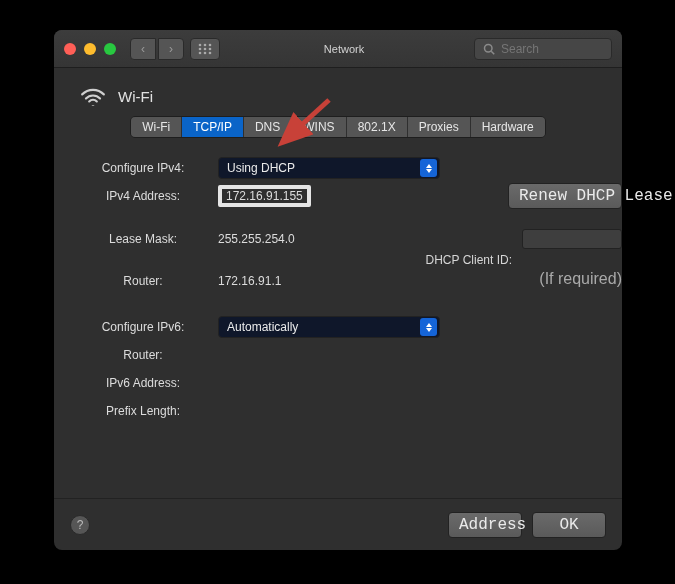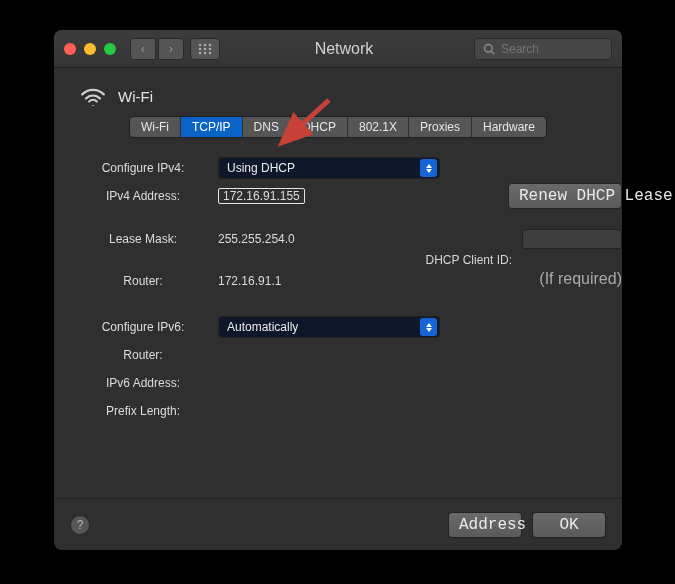--- a/index.html
+++ b/index.html
@@ -32,21 +32,21 @@
       color: #9a9a9a; font-size: 12px;
     }
     .navbtn:first-child { border-radius: 4px 0 0 4px; }
     .navbtn:last-child { border-radius: 0 4px 4px 0; }
     .gridbtn {
       width: 30px; height: 22px; margin-left: 6px;
       background:#555; border:1px solid #2a2a2a; border-radius:4px;
       display:flex; align-items:center; justify-content:center;
       color:#aaa;
     }
-    .title { position:absolute; left:12px; right:0; text-align:center; color:#d2d2d2; font-size:16px; pointer-events:none; }
+    .title { position:absolute; left:12px; right:0; text-align:center; color:#d2d2d2; font-size:11px; pointer-events:none; }
     .searchwrap { margin-left:auto; display:flex; align-items:center; gap:6px;
       background:#464646; border:1px solid #2a2a2a; border-radius:4px;
       padding: 2px 8px; width:138px; height:22px; color:#8a8a8a; font-size:12px; }
     .searchwrap svg { flex:0 0 auto; }
     .searchwrap input { background:transparent; border:none; outline:none; color:#ddd; font-size:12px; width: 100%; }
 
     .header { display:flex; align-items:center; gap:12px; padding: 18px 26px 8px; }
     .wifi-icon { color:#cfcfcf; }
     .wifi-name { color:#e1e1e1; font-size:15px; }
 
@@ -79,21 +79,21 @@
     .sel-arrows .up { border-bottom:4px solid #fff; margin-bottom:1px; }
     .sel-arrows .down { border-top:4px solid #fff; }
     .inputbox { background:#3e3e3e; border:1px solid #222; border-radius:3px; height:20px; width:100px; color:#d6d6d6; padding:0 6px; font-size:12px; outline:none; }
     .btn {
       background:linear-gradient(#6a6a6a,#5a5a5a); border:1px solid #222; border-radius:4px;
       color:#eaeaea; font-size:16px; padding: 3px 10px; cursor:default; white-space:nowrap;font-family:Liberation Mono, monospace;
     }
     .renew { grid-column: 4 / 5; justify-self: end; width:114px; text-align:center; }
     .if-req { grid-column: 4 / 5; text-align:right; color:#a9a9a9; font-size:16px; margin-top:-4px; }
 
-    .highlight { border:1px solid #e5e5e5; padding: 0 4px; border-radius:2px; display:inline-block; }
+    .highlight { border:4px solid #e5e5e5; padding: 0 4px; border-radius:2px; display:inline-block; }
     .dhcplbl { text-align:right;margin-top:43px; }
 
     .footer { height:52px; border-top:1px solid #222; display:flex; align-items:center; padding: 0 16px; }
     .help {
       width:20px;height:20px;border-radius:50%;background:#565656;border:1px solid #2a2a2a;
       color:#bbb; display:flex;align-items:center;justify-content:center;font-size:12px;
     }
     .footer .spacer { flex:1; }
     .footer .btn { width:74px; text-align:center; margin-left:10px; }
 
@@ -155,21 +155,21 @@
       <path d="M8.5 14 a5 5 0 0 1 7 0" fill="none" stroke="#cfcfcf" stroke-width="2" stroke-linecap="round"></path>
     </svg>
     <div class="wifi-name">Wi-Fi</div>
   </div>
 
   <div class="tabbar">
     <div class="tabs">
       <div class="tab">Wi-Fi</div>
       <div class="tab active">TCP/IP</div>
       <div class="tab">DNS</div>
-      <div class="tab">DHCP</div>
+      <div class="tab">WINS</div>
       <div class="tab">802.1X</div>
       <div class="tab">Proxies</div>
       <div class="tab">Hardware</div>
     </div>
   </div>
 
   <div class="content">
 
     <div class="rowgrid">
       <div class="lbl">Configure IPv4:</div>

